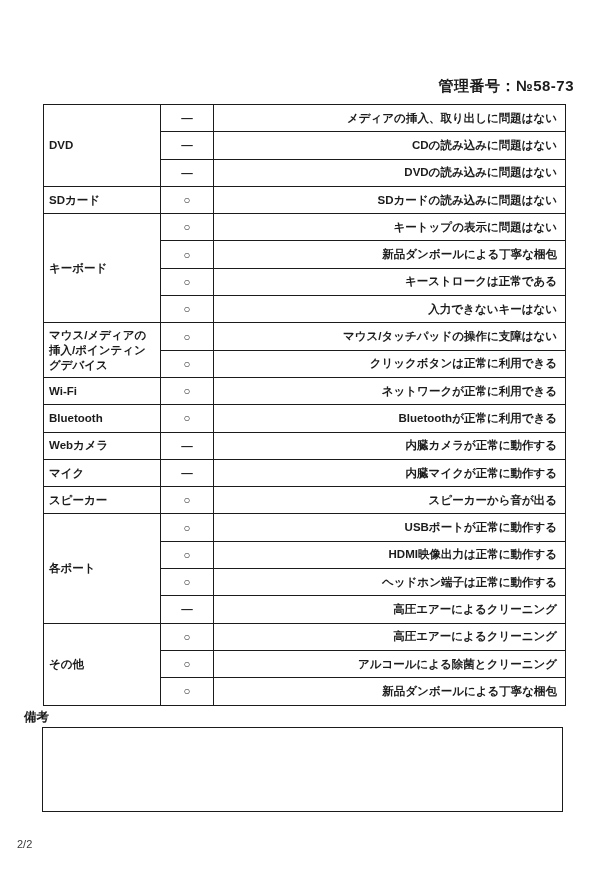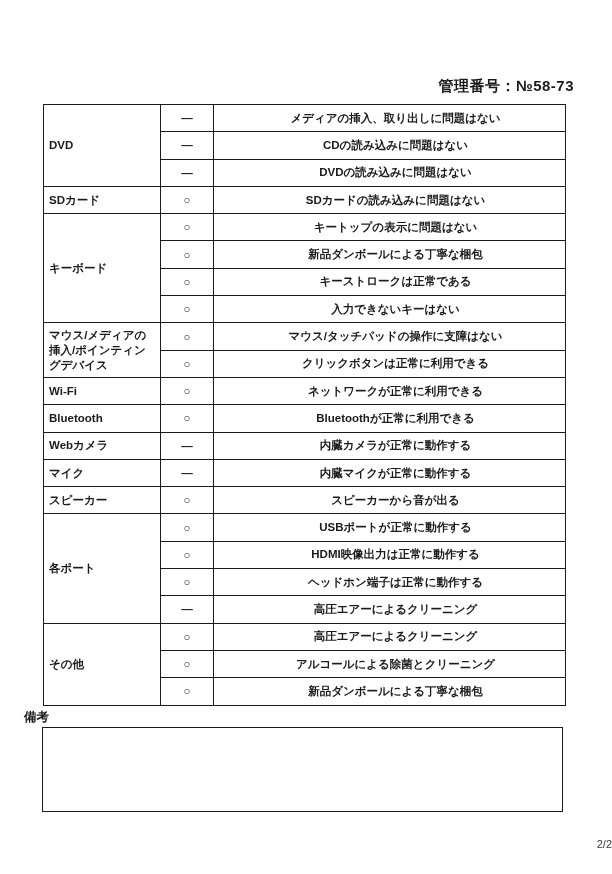--- a/index.html
+++ b/index.html
@@ -42,23 +42,23 @@
     padding: 1px 5px;
     line-height: 1.3;
     word-break: break-all;
   }
   td.cell-status {
     text-align: center;
     font-size: 13px;
     font-weight: normal;
   }
   td.cell-desc {
-    text-align: center;
+    text-align: right;
     padding-left: 12px;
-    padding-right: 0;
+    padding-right: 8px;
     white-space: nowrap;
   }
   .remarks-label {
     position: absolute;
     left: 24px;
     top: 709px;
     font-size: 12.5px;
     font-weight: bold;
   }
   .remarks-box {
@@ -68,23 +68,24 @@
     width: 521px;
     height: 85px;
     border: 1.5px solid #1b1b1b;
     background: #ffffff;
   }
   .page-footer {
     position: absolute;
     top: 838px;
     left: 0;
     width: 100%;
-    text-align: right;
+    text-align: left;
     font-size: 11px;
     color: #3a3a3a;
+    padding-left: 17px;
   }
 </style>
 </head>
 <body>
 
 <div class="mgmt-number">管理番号：№58-73</div>
 
 <table class="checklist">
   <colgroup>
     <col class="c-cat">

